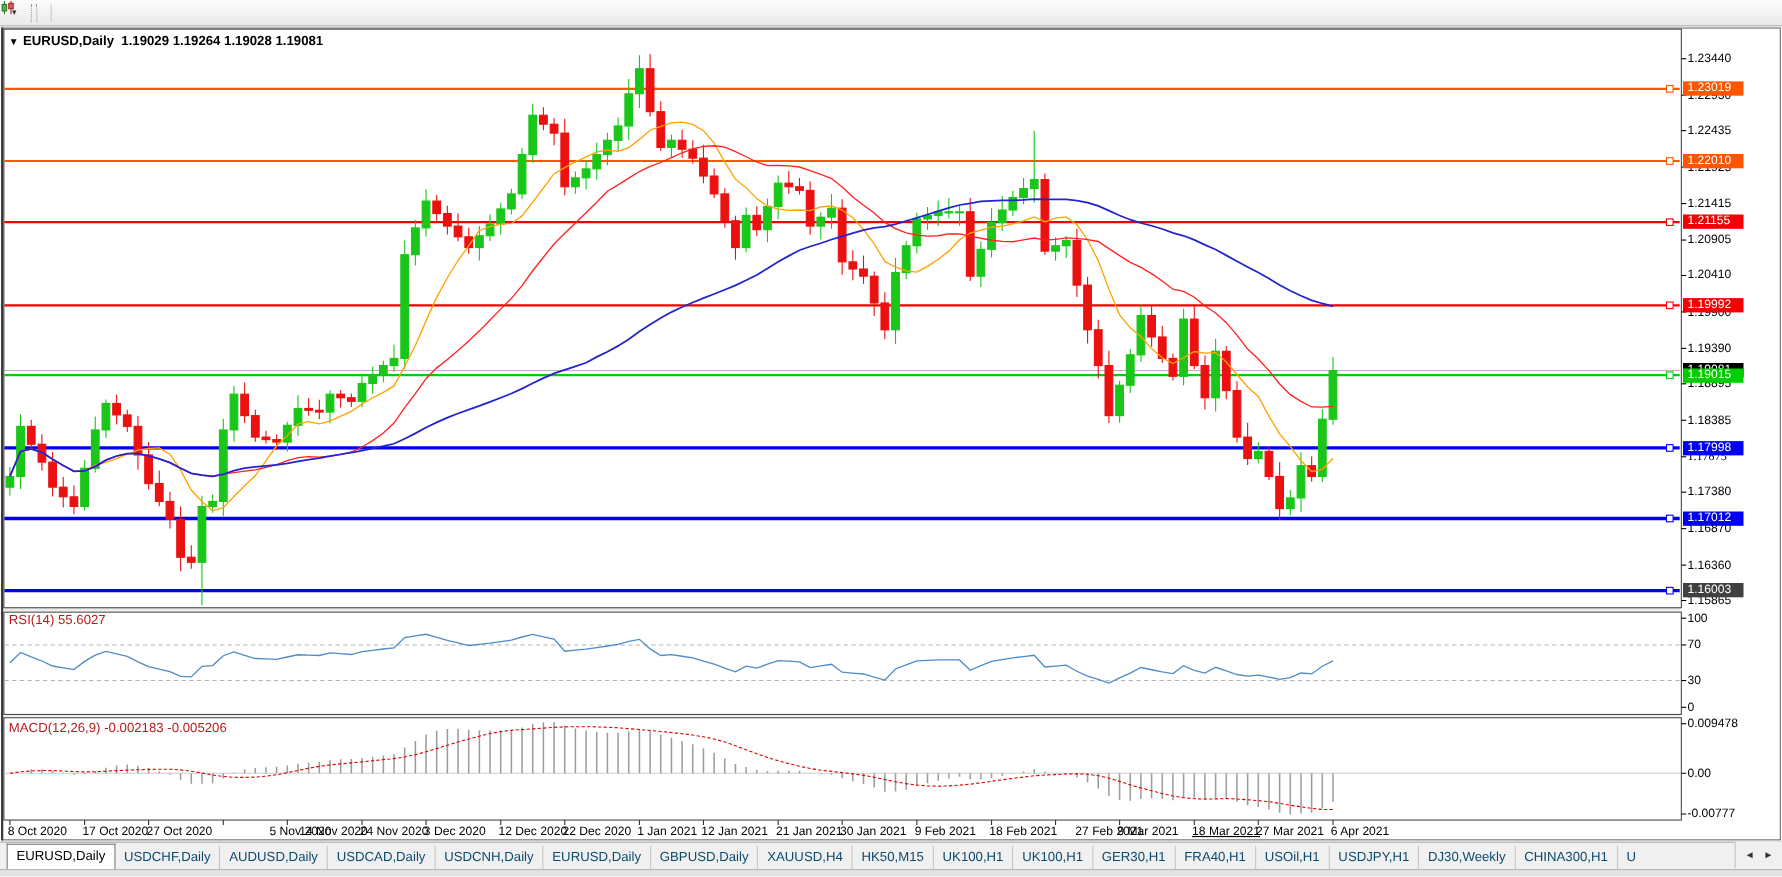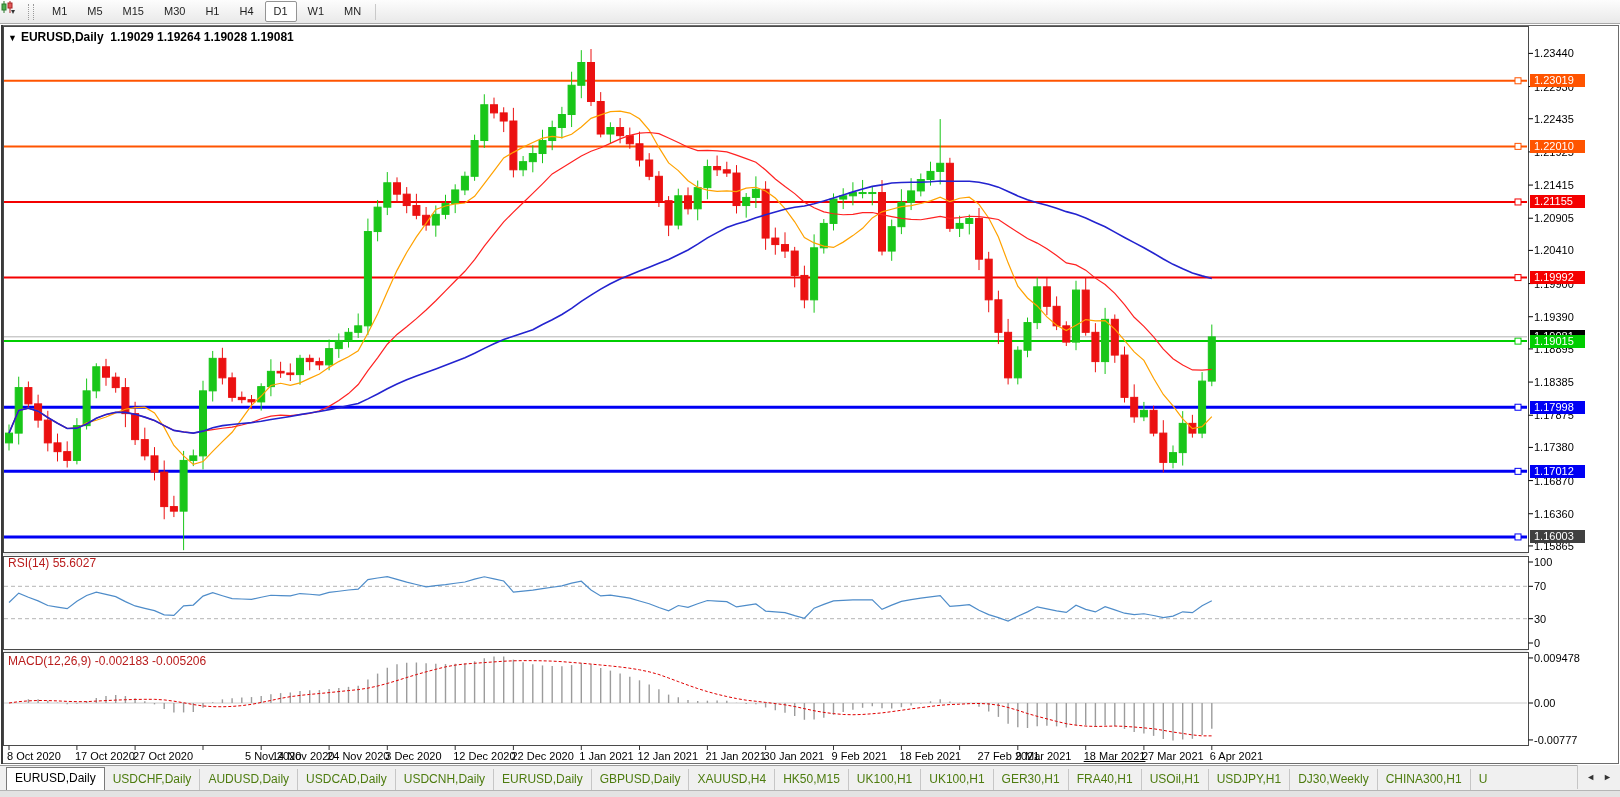--- a/index.html
+++ b/index.html
@@ -21,21 +21,21 @@
   .chart-title{position:absolute;left:8px;top:30px;font-size:12px;font-weight:bold;color:#000;z-index:5;}
   .chart-title .tri{font-size:9px;margin-right:4px;font-weight:normal;}
   .panel-label{position:absolute;left:8px;font-size:12px;color:#b91c1c;z-index:5;}
   .axis-tick{position:absolute;left:1534px;font-size:11px;color:#000;z-index:4;white-space:nowrap;}
   .tag{position:absolute;left:1530px;width:51px;height:13px;line-height:13px;color:#fff;
        font-size:11px;padding-left:4px;z-index:6;}
   .date-label{position:absolute;top:750px;font-size:11px;color:#000;z-index:5;white-space:nowrap;}
   
   .tabbar{position:absolute;left:0;top:765px;width:1620px;height:25px;background:#f0f0f0;
           border-top:1px solid #9d9d9d;display:flex;align-items:flex-end;overflow:hidden;box-sizing:border-box;}
-  .tab{padding:0 8px;font-size:12px;color:#4d7c0f;line-height:21px;height:21px;white-space:nowrap;
+  .tab{padding:0 8px;font-size:12px;color:#0c4a6e;line-height:21px;height:21px;white-space:nowrap;
        border-left:1px solid #c6c6c6;}
   .tab:first-child{border-left:none;}
   .tab.active{background:#fff;border:1px solid #7a7a7a;border-bottom:none;height:22px;color:#000;
               border-left:1px solid #7a7a7a;margin-left:6px;}
   .tab.active + .tab{border-left:none;}
   .tab-arrows{position:absolute;right:0;top:0;height:24px;display:flex;align-items:center;
               background:#f0f0f0;padding:0 4px;border-left:1px solid #c6c6c6;z-index:7;}
   .tab-arrow{font-size:9px;color:#333;padding:0 4px;}
   .statusstrip{position:absolute;left:0;top:790px;width:1620px;height:7px;background:#e3e3e3;
                border-top:1px solid #b5b5b5;box-sizing:border-box;}
@@ -52,31 +52,20 @@
         <svg width="14" height="14" viewBox="0 0 14 14">
           <line x1="4" y1="1" x2="4" y2="13" stroke="#2a7a2a" stroke-width="1"></line>
           <rect x="2" y="4" width="4" height="6" fill="#4caf50" stroke="#2a7a2a"></rect>
           <line x1="10" y1="1" x2="10" y2="13" stroke="#a22" stroke-width="1"></line>
           <rect x="8" y="3" width="4" height="5" fill="#e05a5a" stroke="#a22"></rect>
         </svg>
       </span>
       <span class="dd-arrow">▾</span>
     </div>
     <div class="drag-handle"></div>
-    <div id="tf-buttons" style="display:flex;align-items:center;">
-        <div class="tf-btn">M1</div>
-        <div class="tf-btn">M5</div>
-        <div class="tf-btn">M15</div>
-        <div class="tf-btn">M30</div>
-        <div class="tf-btn">H1</div>
-        <div class="tf-btn">H4</div>
-        <div class="tf-btn active">D1</div>
-        <div class="tf-btn">W1</div>
-        <div class="tf-btn">MN</div>
-      </div>
     <div class="tf-sep"></div>
   </div>
 
   <svg id="chart-svg" width="1620" height="765">
       <rect x="0" y="25" width="1620" height="740" fill="#ffffff"></rect>
       <rect x="1.5" y="25.5" width="1617" height="738" fill="none" stroke="#6d6d6d"></rect>
       <rect x="1" y="25" width="2" height="739" fill="#3a3a3a"></rect>
       <rect x="3.5" y="552.5" width="1524" height="3" fill="#ececec"></rect>
       <rect x="3.5" y="649.5" width="1524" height="2.5" fill="#ececec"></rect>
       <rect x="3.5" y="26.5" width="1525" height="526" fill="none" stroke="#4a4a4a"></rect>
@@ -558,21 +547,21 @@
       <div class="axis-tick" style="left: 1534px; top: 80.5602px;">1.22930</div>
       <div class="axis-tick" style="left: 1534px; top: 112.745px;">1.22435</div>
       <div class="axis-tick" style="left: 1534px; top: 145.905px;">1.21925</div>
       <div class="axis-tick" style="left: 1534px; top: 179.065px;">1.21415</div>
       <div class="axis-tick" style="left: 1534px; top: 212.226px;">1.20905</div>
       <div class="axis-tick" style="left: 1534px; top: 244.411px;">1.20410</div>
       <div class="axis-tick" style="left: 1534px; top: 277.571px;">1.19900</div>
       <div class="axis-tick" style="left: 1534px; top: 310.731px;">1.19390</div>
       <div class="axis-tick" style="left: 1534px; top: 342.916px;">1.18895</div>
       <div class="axis-tick" style="left: 1534px; top: 376.076px;">1.18385</div>
-      <div class="axis-tick" style="left: 1534px; top: 409.236px;">1.17875</div>
+      <div class="axis-tick" style="left: 1534px; top: 409.236px; font-family: Liberation Serif, serif;">1.17875</div>
       <div class="axis-tick" style="left: 1534px; top: 441.421px;">1.17380</div>
       <div class="axis-tick" style="left: 1534px; top: 474.581px;">1.16870</div>
       <div class="axis-tick" style="left: 1534px; top: 507.742px;">1.16360</div>
       <div class="axis-tick" style="left: 1534px; top: 539.926px;">1.15865</div>
       <div class="axis-tick" style="left: 1534px; top: 556px;">100</div>
       <div class="axis-tick" style="left: 1534px; top: 580.3px;">70</div>
       <div class="axis-tick" style="left: 1534px; top: 612.7px;">30</div>
       <div class="axis-tick" style="left: 1534px; top: 637px;">0</div>
       <div class="axis-tick" style="left: 1534px; top: 651.942px;">0.009478</div>
       <div class="axis-tick" style="left: 1534px; top: 697px;">0.00</div>

